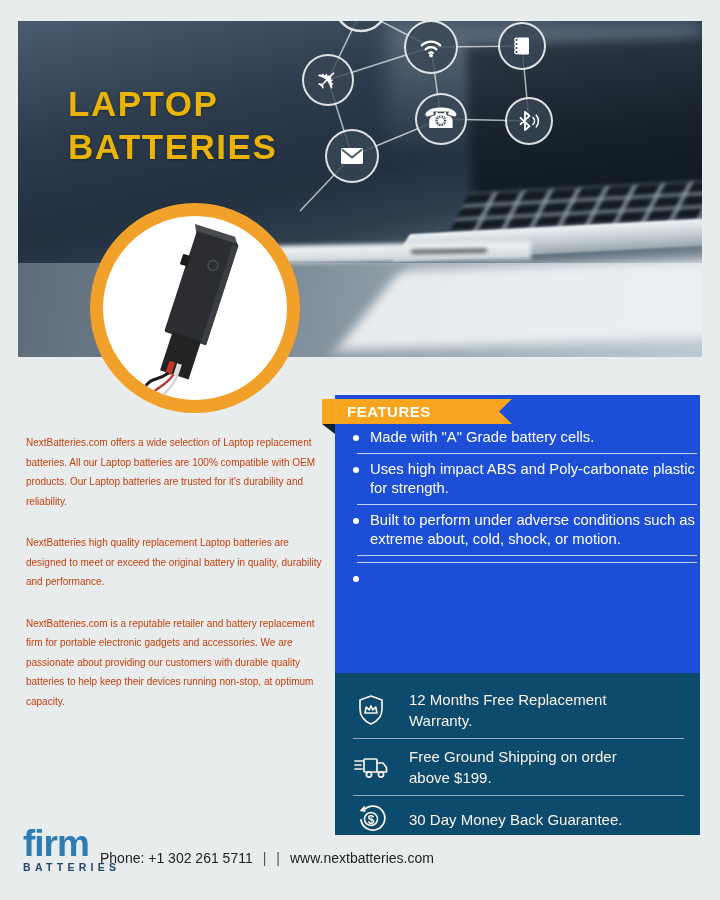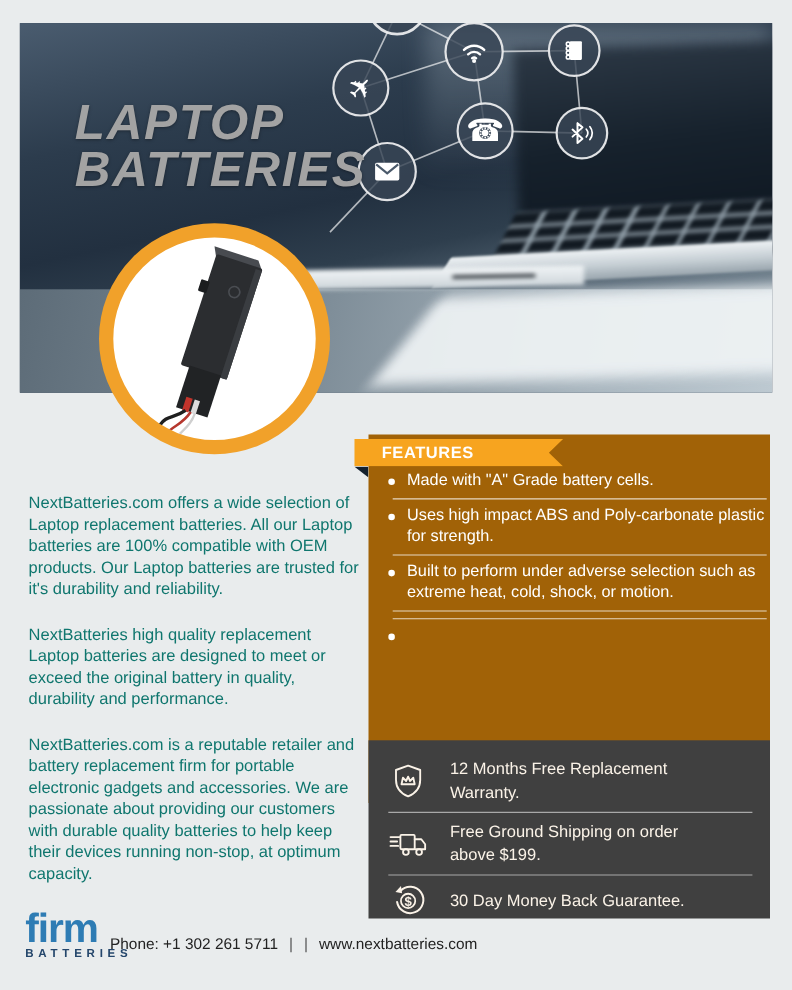--- a/index.html
+++ b/index.html
@@ -11,45 +11,45 @@
   .hero-bg{position:absolute;inset:0;background:linear-gradient(168deg,#4a5c6f 0%,#2c3c4d 26%,#223040 46%,#2e3e4d 58%,#5a6b79 72%,#8c9ca7 86%,#a6b3bd 100%);}
   .hero-top-light{position:absolute;right:0;top:0;width:46%;height:42%;background:linear-gradient(180deg,rgba(137,152,165,.5),rgba(60,75,90,0));filter:blur(10px);}
   .laptop-screen{position:absolute;left:66%;top:6%;width:42%;height:46%;background:linear-gradient(175deg,#2c3845 0%,#16212c 55%,#0f1822 100%);transform:rotate(-2deg);filter:blur(5px);}
   .desk{position:absolute;left:0;top:72%;width:100%;height:28%;background:linear-gradient(100deg,#5d6c78 0%,#7e8d98 40%,#a9b6bf 75%,#bdc9d1 100%);}
   .sheet{position:absolute;left:52%;top:72%;width:58%;height:24%;background:#eff3f5;opacity:.92;transform:skewX(-40deg) rotate(-2deg);filter:blur(6px);}
   .laptop-keys{position:absolute;left:64%;top:49%;width:44%;height:15%;background-color:#121a22;background-image:repeating-linear-gradient(90deg,rgba(0,0,0,0) 0 24px,#93a1ab 24px 28px),repeating-linear-gradient(0deg,rgba(0,0,0,0) 0 10px,#8b98a2 10px 13px);transform:rotate(-3deg) skewX(-30deg);filter:blur(2px);}
   .laptop-deck{position:absolute;left:56%;top:61%;width:48%;height:8%;background:linear-gradient(#eef2f4,#c4cdd3 55%,#99a5ad);transform:rotate(-3deg) skewX(-35deg);filter:blur(1px);}
   .laptop-front{position:absolute;left:29%;top:66.5%;width:46%;height:5.5%;background:linear-gradient(#f2f5f7,#ccd4d9);transform:rotate(-1deg);filter:blur(2px);}
   .laptop-slot{position:absolute;left:62%;top:40%;width:24%;height:14%;background:#20262c;border-radius:2px;}
 
-  .hero-title{position:absolute;left:50px;top:38px;color:#a3a3a3;font-weight:bold;font-size:45px;line-height:43px;letter-spacing:1.5px;z-index:6;text-shadow:0 1px 3px rgba(0,0,0,.35);font-style:italic;}
+  .hero-title{position:absolute;left:50px;top:38px;color:#eab308;font-weight:bold;font-size:35px;line-height:43px;letter-spacing:1.5px;z-index:6;text-shadow:0 1px 3px rgba(0,0,0,.35);}
 
   .net-lines{position:absolute;left:0;top:0;z-index:4;}
   .icon-circle{position:absolute;z-index:5;border-radius:50%;border:2.5px solid rgba(255,255,255,.85);background:rgba(56,70,86,.82);display:flex;align-items:center;justify-content:center;box-sizing:border-box;}
   .icon-circle .glyph{color:#fff;line-height:1;}
 
   
   .badge{position:absolute;left:90px;top:203px;width:210px;height:210px;border-radius:50%;background:#fff;border:13px solid #F1A12A;box-sizing:border-box;overflow:hidden;z-index:10;}
   .badge svg{display:block;}
 
   
-  .intro{position:absolute;left:26px;top:448px;width:303px;color:#0f766e;font-size:15px;line-height:19.5px;}
+  .intro{position:absolute;left:26px;top:433px;width:303px;color:#c2410c;font-size:10px;line-height:19.5px;}
   .intro p{margin:0 0 22px 0;}
 
   
-  .features-box{position:absolute;left:335px;top:395px;width:365px;height:335px;background:#a16207;box-sizing:border-box;padding:33px 3px 8px 12px;}
+  .features-box{position:absolute;left:335px;top:395px;width:365px;height:335px;background:#1d4ed8;box-sizing:border-box;padding:33px 3px 8px 12px;}
   .ribbon{position:absolute;left:-13px;top:4px;height:25px;width:190px;background:#F7A41F;color:#fff;font-weight:bold;font-size:15px;letter-spacing:.5px;line-height:25px;padding-left:25px;box-sizing:border-box;clip-path:polygon(0 0,100% 0,calc(100% - 13px) 50%,100% 100%,0 100%);}
   .ribbon-fold{position:absolute;left:-13px;top:29px;width:13px;height:10px;background:#14212e;clip-path:polygon(0 0,100% 0,100% 100%);}
   .features-list{list-style:none;margin:0;padding:0;color:#fff;font-size:14.8px;line-height:19px;}
   .features-list li{position:relative;padding-left:23px;}
   .bullet{position:absolute;left:6px;top:7px;width:6px;height:6px;border-radius:50%;background:#fff;}
   .fsep{border-top:1px solid rgba(255,255,255,.75);margin:6px 0 6px 10px;}
 
   
-  .benefits-box{position:absolute;left:335px;top:673px;width:365px;height:162px;background:#404040;box-sizing:border-box;padding:12px 16px 8px 18px;color:#FBF3E8;}
+  .benefits-box{position:absolute;left:335px;top:673px;width:365px;height:162px;background:#0c4a6e;box-sizing:border-box;padding:12px 16px 8px 18px;color:#FBF3E8;}
   .benefit-row{display:flex;align-items:center;gap:20px;padding:4px 0;}
   .benefit-icon{flex:0 0 36px;display:flex;justify-content:center;}
   .benefit-text{font-size:15px;line-height:21px;max-width:246px;}
   .bsep{border-top:1px solid rgba(255,255,255,.55);margin:3px 0;}
 
   
   .brand{position:absolute;left:23px;top:828px;}
   .brand-name{color:#2E7CB4;font-size:37px;font-weight:bold;line-height:32px;letter-spacing:-1px;}
   .brand-sub{color:#24466B;font-size:10.5px;font-weight:bold;letter-spacing:4.3px;margin-top:1px;}
   .contact{position:absolute;left:100px;top:850px;font-size:14px;color:#222;display:flex;gap:10px;}
@@ -160,21 +160,21 @@
   <section class="features-box">
     <div class="ribbon">
       <span>FEATURES</span>
     </div>
     <div class="ribbon-fold"></div>
     <ul class="features-list">
       <li><span class="bullet"></span><span>Made with "A" Grade battery cells.</span></li>
       <div class="fsep"></div>
       <li><span class="bullet"></span><span>Uses high impact ABS and Poly-carbonate plastic for strength.</span></li>
       <div class="fsep"></div>
-      <li><span class="bullet"></span><span>Built to perform under adverse selection such as extreme heat, cold, shock, or motion.</span></li>
+      <li><span class="bullet"></span><span>Built to perform under adverse conditions such as extreme about, cold, shock, or motion.</span></li>
       <div class="fsep"></div>
       <div class="fsep"></div>
       <li><span class="bullet"></span></li>
     </ul>
   </section>
 
   <section class="benefits-box">
     <div class="benefit-row">
       <span class="benefit-icon">
         <svg width="34" height="34" viewBox="0 0 34 34" fill="none" stroke="#FBF3E8" stroke-width="1.7" stroke-linejoin="round">

